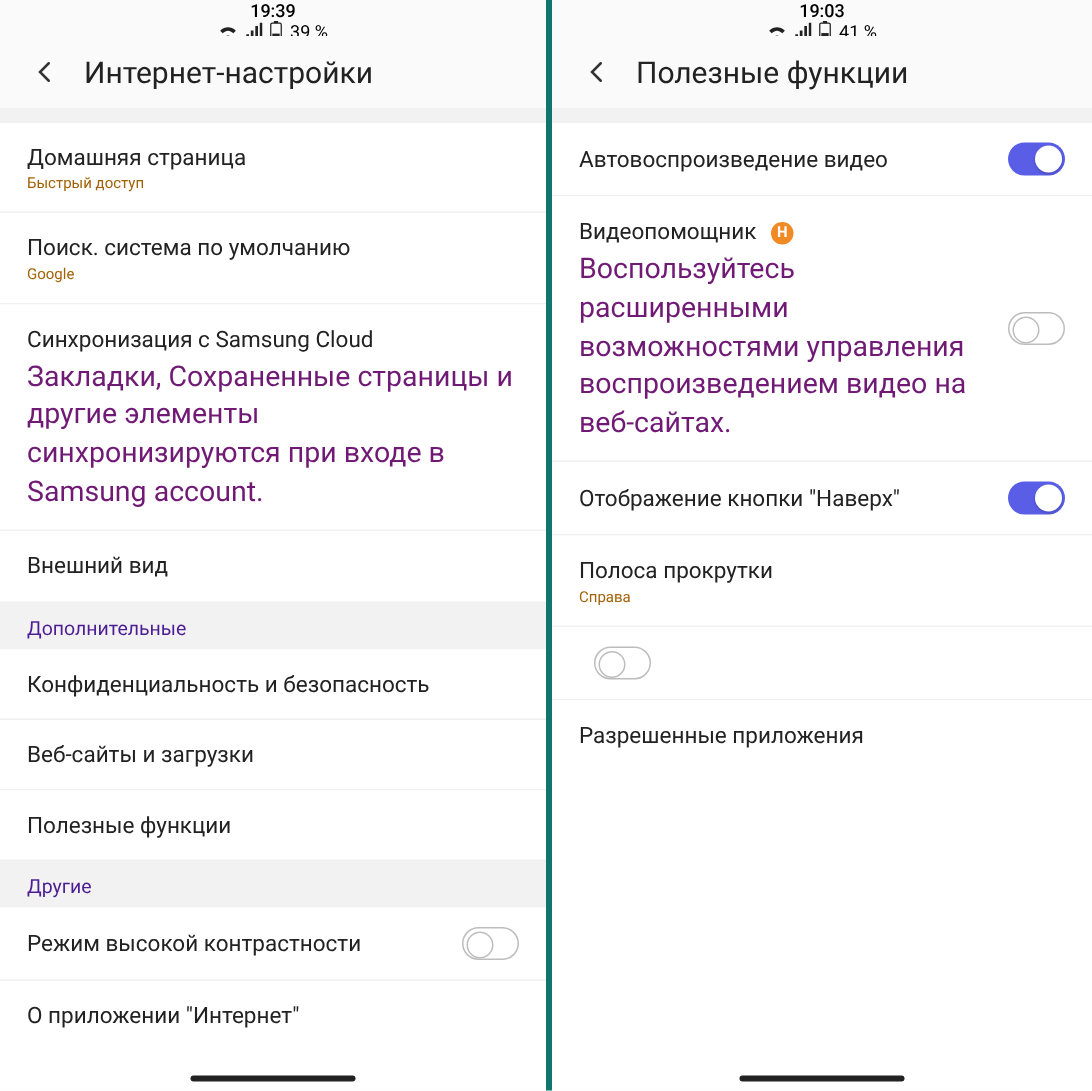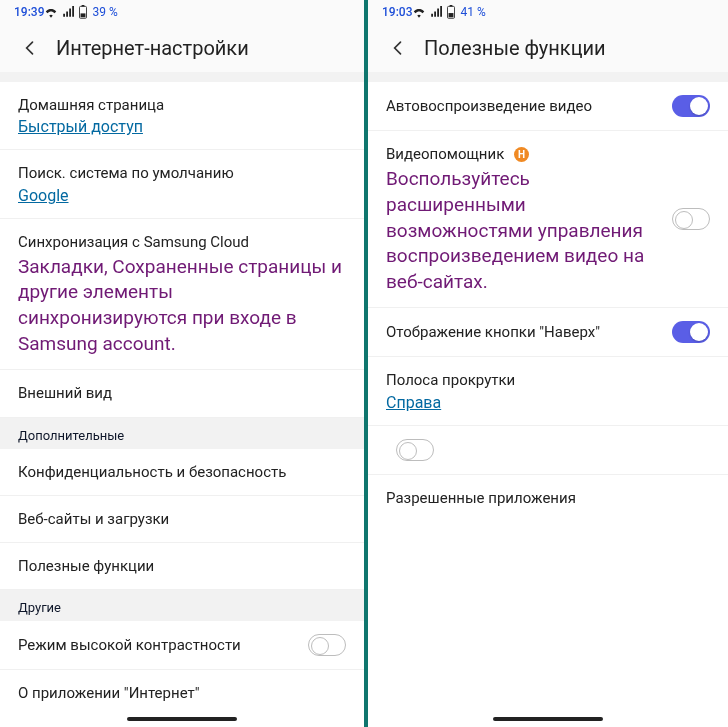--- a/index.html
+++ b/index.html
@@ -17,25 +17,26 @@
     background: #fafafa;
     display: flex;
     flex-direction: column;
     position: relative;
   }
   .screen + .screen { border-left: 4px solid #0f766e; }
   .status-bar {
     height: 24px;
     display: flex;
     align-items: center;
-    justify-content: flex-start;
+    justify-content: space-between;
     padding: 0 14px;
     font-size: 12px;
-    color: #1d4ed8;
+    color: #000000;
     background: #fafafa;
+    flex-direction: column;
   }
   .status-left { font-weight: 500; }
   .status-right { display: flex; align-items: center; gap: 4px; }
   .status-right svg { display: block; }
   .header {
     height: 48px;
     display: flex;
     align-items: center;
     padding: 0 8px 0 14px;
     background: #fafafa;
@@ -44,34 +45,34 @@
     width: 32px; height: 32px;
     display: flex; align-items: center; justify-content: center;
     margin-right: 10px;
   }
   .header-title { font-size: 20px; color: #222; font-weight: 400; }
   .content { flex: 1; overflow: hidden; background: #fff; }
   .section-gap { height: 10px; background: #f2f2f2; }
   .section-header {
     padding: 10px 18px 6px;
     font-size: 13px;
-    color: #0f172a;
+    color: #4c1d95;
     background: #f2f2f2;
   }
   .row {
     padding: 13px 18px;
     background: #fff;
     border-bottom: 1px solid #f0f0f0;
     display: flex;
     align-items: center;
   }
   .row-body { flex: 1; min-width: 0; }
   .row-title { font-size: 15px; color: #222; line-height: 1.35; }
   .row-sub  { font-size: 19px; color: #701a75; line-height: 1.35; margin-top: 2px; }
-  .row-link { font-size: 16px; color: #0369a1; margin-top: 2px; text-decoration: underline; }
+  .row-link { font-size: 10px; color: #a16207; margin-top: 2px; }
   .badge-n {
     display: inline-flex; align-items: center; justify-content: center;
     width: 15px; height: 15px; border-radius: 50%;
     background: #f08a24; color: #fff; font-size: 10px; font-weight: 700;
     margin-left: 6px; vertical-align: 1px;
   }
   .toggle {
     width: 38px; height: 22px; border-radius: 11px;
     position: relative; flex-shrink: 0; margin-left: 10px;
   }

